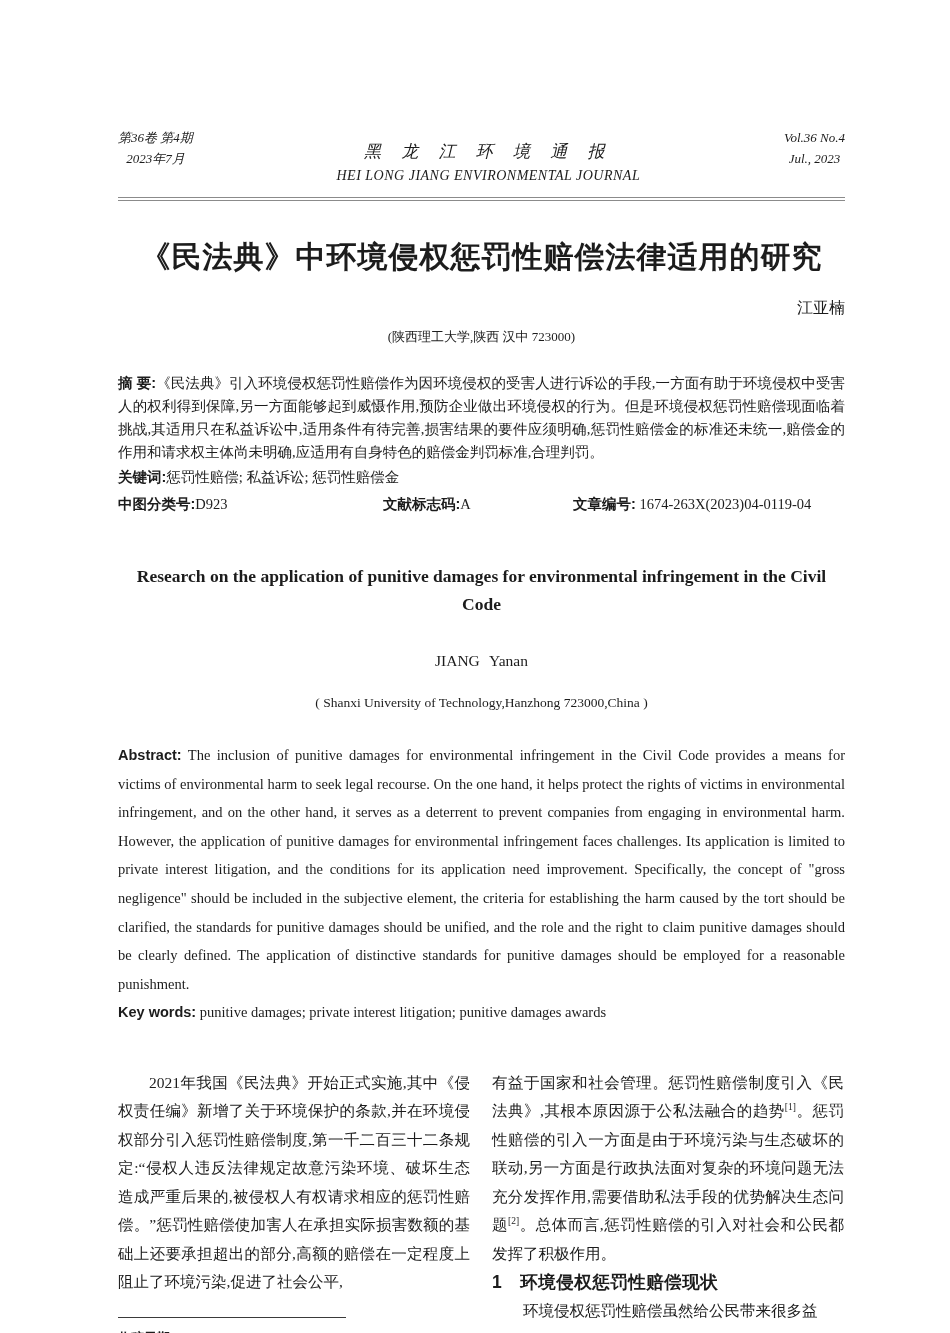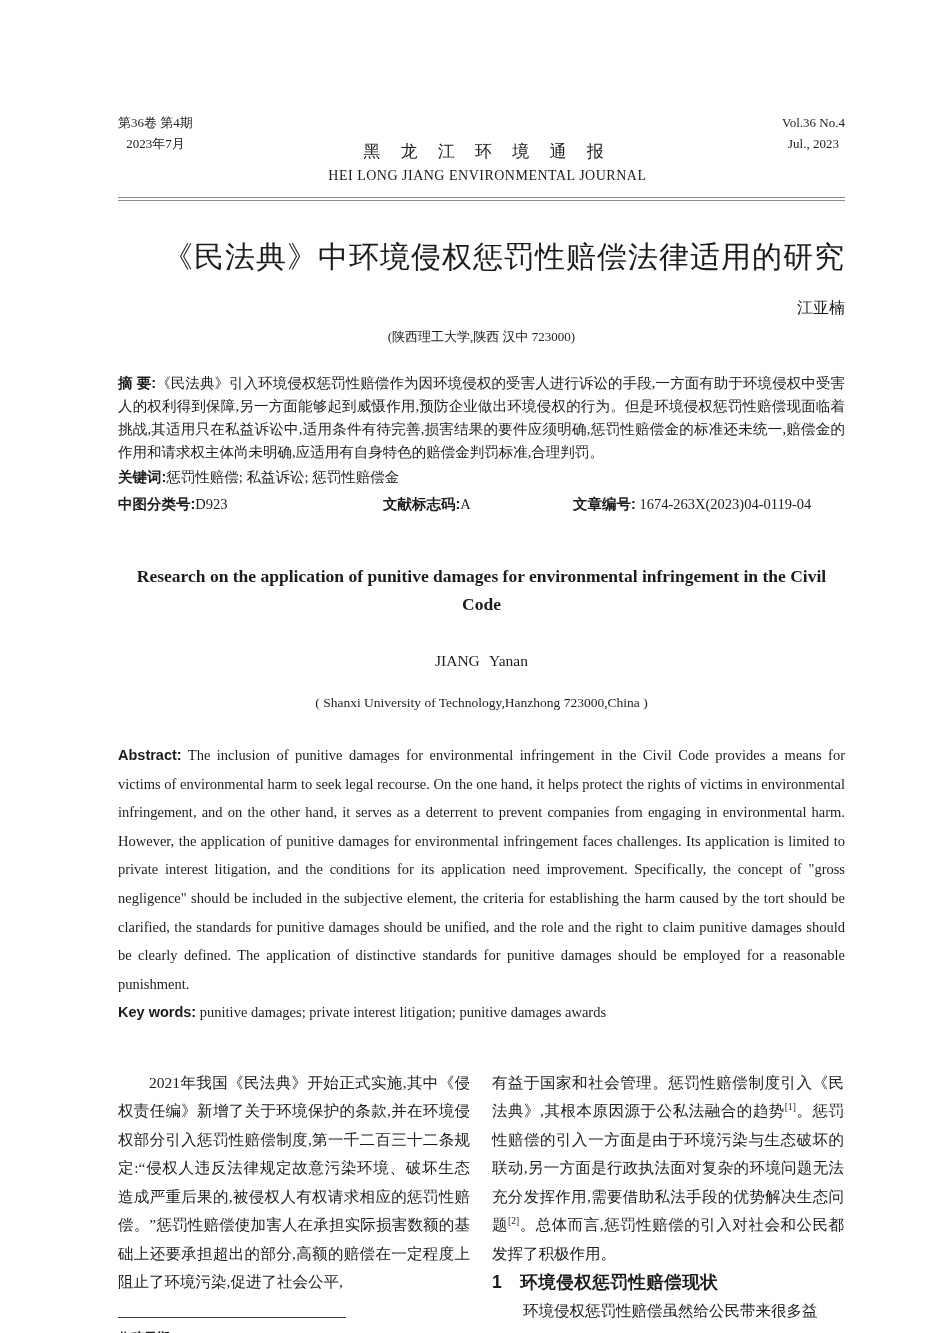--- a/index.html
+++ b/index.html
@@ -9,29 +9,29 @@
     margin:0 auto;
     background:#ffffff;
     color:#1c1c1c;
     font-family:"Liberation Serif","DejaVu Serif",serif;
     overflow:hidden;
     box-sizing:border-box;
   }
   .content { padding:112px 105px 0 118px; box-sizing:border-box; }
 
   
-  .jheader { display:flex; justify-content:space-between; align-items:flex-start; }
+  .jheader { display:flex; justify-content:space-between; align-items:center;font-style:italic; }
   .jh-side { font-size:13px; line-height:21px; text-align:center; white-space:nowrap; }
   .jh-center { text-align:center; flex:1;margin-top:28px; }
   .jh-center-cn { font-size:17px; letter-spacing:8px; margin-bottom:5px; font-weight:500; }
   .jh-center-en { font-size:14px; letter-spacing:0.5px; }
 
   .rule-double { margin-top:13px; height:2px; border-top:1.5px solid #8b8b8b; border-bottom:1.5px solid #8b8b8b; }
 
-  .article-title { margin-top:36px; text-align:right; font-size:30px; font-weight:normal; letter-spacing:1px; }
+  .article-title { margin-top:36px; text-align:center; font-size:30px; font-weight:bold; letter-spacing:1px; }
   .author-cn { margin-top:20px; text-align:right; font-size:16px; }
   .affil-cn { margin-top:9px; text-align:center; font-size:13px; }
 
   .hei { font-family:"Liberation Sans","DejaVu Sans",sans-serif; font-weight:bold; }
 
   .abstract-cn { margin-top:26px; font-size:14.5px; line-height:23px; text-align:justify; }
   .abstract-cn .hei { font-size:14.5px; }
   .keywords-cn { font-size:14.5px; line-height:23px; margin-top:2px; }
   .clc-line { display:flex; margin-top:4px; font-size:14.5px; line-height:23px; }
   .clc-seg1 { width:265px; } .clc-seg2 { width:190px; } .clc-seg3 { flex:1; }

